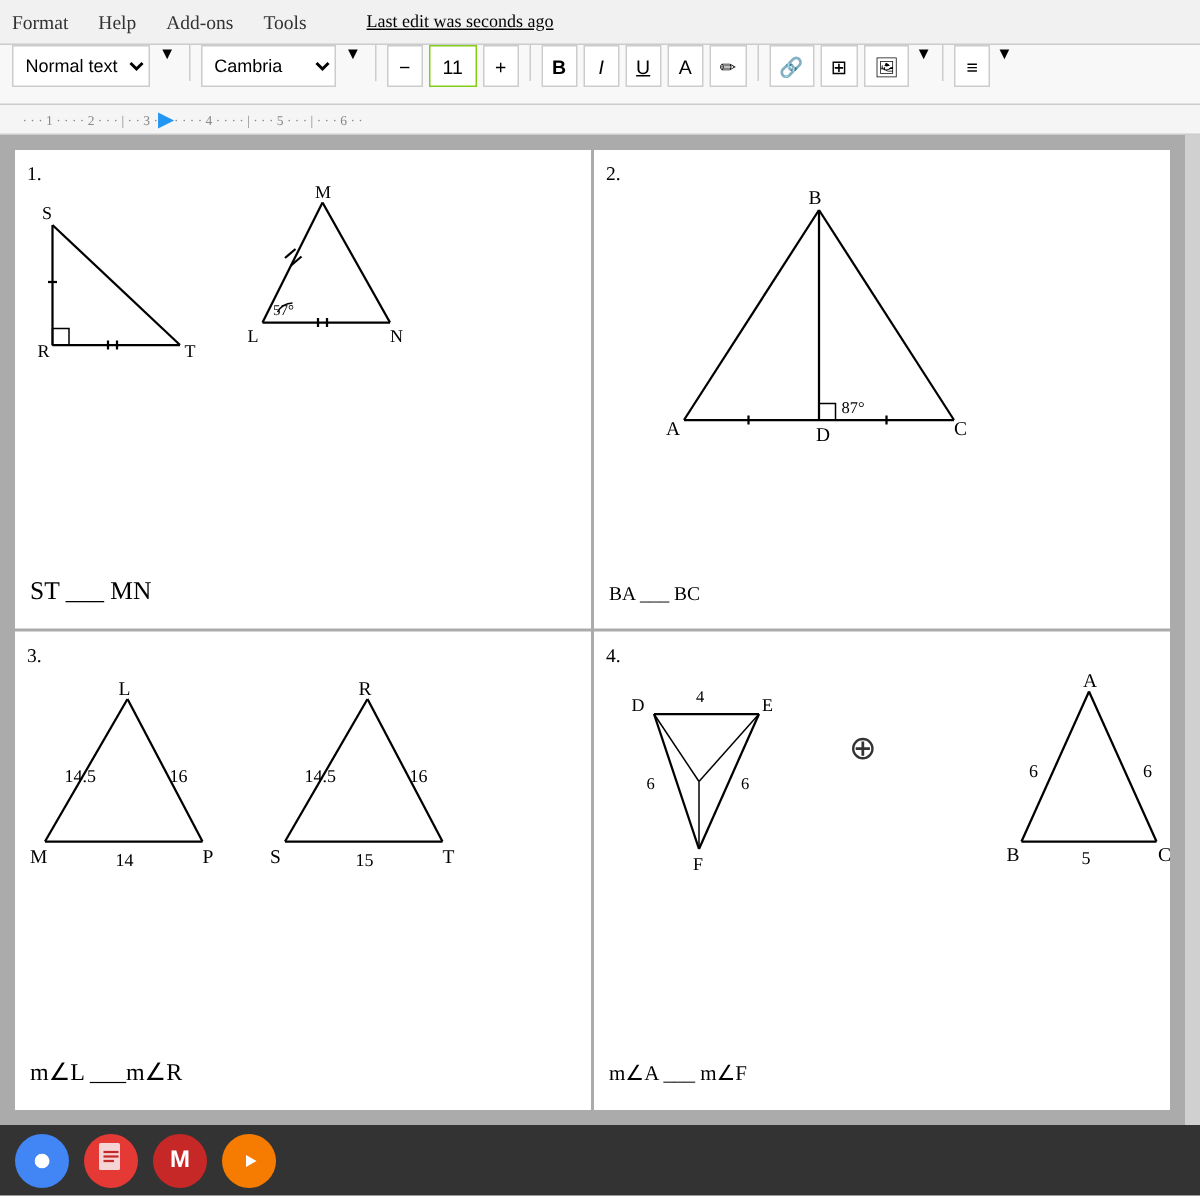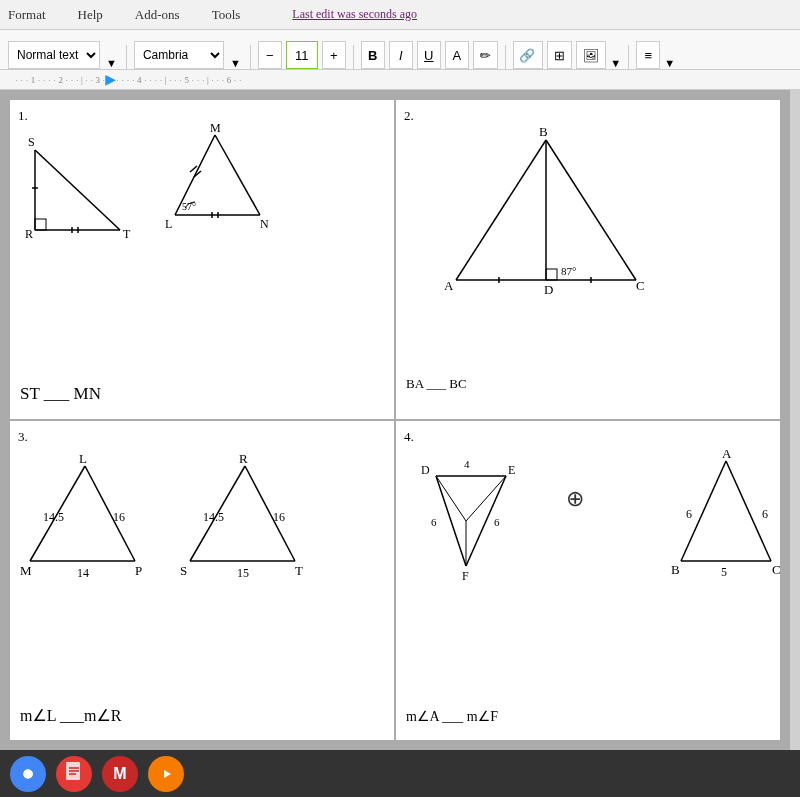--- a/index.html
+++ b/index.html
@@ -5,34 +5,34 @@
     * { margin: 0; padding: 0; box-sizing: border-box; }
     body { background: #d0d0d0; font-family: 'Times New Roman', serif; width: 800px; height: 797px; overflow: hidden; }
 
     
     .menu-bar {
       background: #f1f1f1;
       height: 30px;
       display: flex;
       align-items: center;
       padding: 0 8px;
-      gap: 32px;
+      gap: 20px;
       border-bottom: 1px solid #ccc;
       font-size: 13px;
       color: #333;
     }
     .menu-item { cursor: pointer; }
-    .last-edit { margin-left: 20px; text-decoration: underline; color: #701a75; font-size: 12px; }
+    .last-edit { margin-left: 20px; text-decoration: underline; color: #000000; font-size: 12px; }
 
     
     .toolbar {
       background: #f8f8f8;
       height: 40px;
       display: flex;
-      align-items: flex-end;
+      align-items: flex-start;
       padding: 0 8px;
       gap: 4px;
       border-bottom: 1px solid #ccc;
     }
     .toolbar-select {
       border: 1px solid #ccc;
       background: #fff;
       padding: 2px 4px;
       font-size: 12px;
       height: 28px;
@@ -234,21 +234,21 @@
 
       <line x1="63" y1="157" x2="63" y2="163" stroke="black" stroke-width="1.5"></line>
 
       <line x1="155" y1="157" x2="155" y2="163" stroke="black" stroke-width="1.5"></line>
 
       <text x="103" y="16" font-size="13">B</text>
       <text x="8" y="170" font-size="13">A</text>
       <text x="200" y="170" font-size="13">C</text>
       <text x="108" y="174" font-size="13">D</text>
     </svg>
-    <div class="answer-line" style="bottom:27px; left:10px; font-size:13px;text-align:center;">BA ___ BC</div>
+    <div class="answer-line" style="bottom:15px; left:10px; font-size:13px;text-align:center;">BA ___ BC</div>
   </div>
 
   <div class="cell">
     <span class="cell-number">3.</span>
 
     <svg width="150" height="150" style="left:5px; top:30px;">
 
       <line x1="70" y1="15" x2="15" y2="110" stroke="black" stroke-width="1.5"></line>
       <line x1="70" y1="15" x2="120" y2="110" stroke="black" stroke-width="1.5"></line>
       <line x1="15" y1="110" x2="120" y2="110" stroke="black" stroke-width="1.5"></line>

